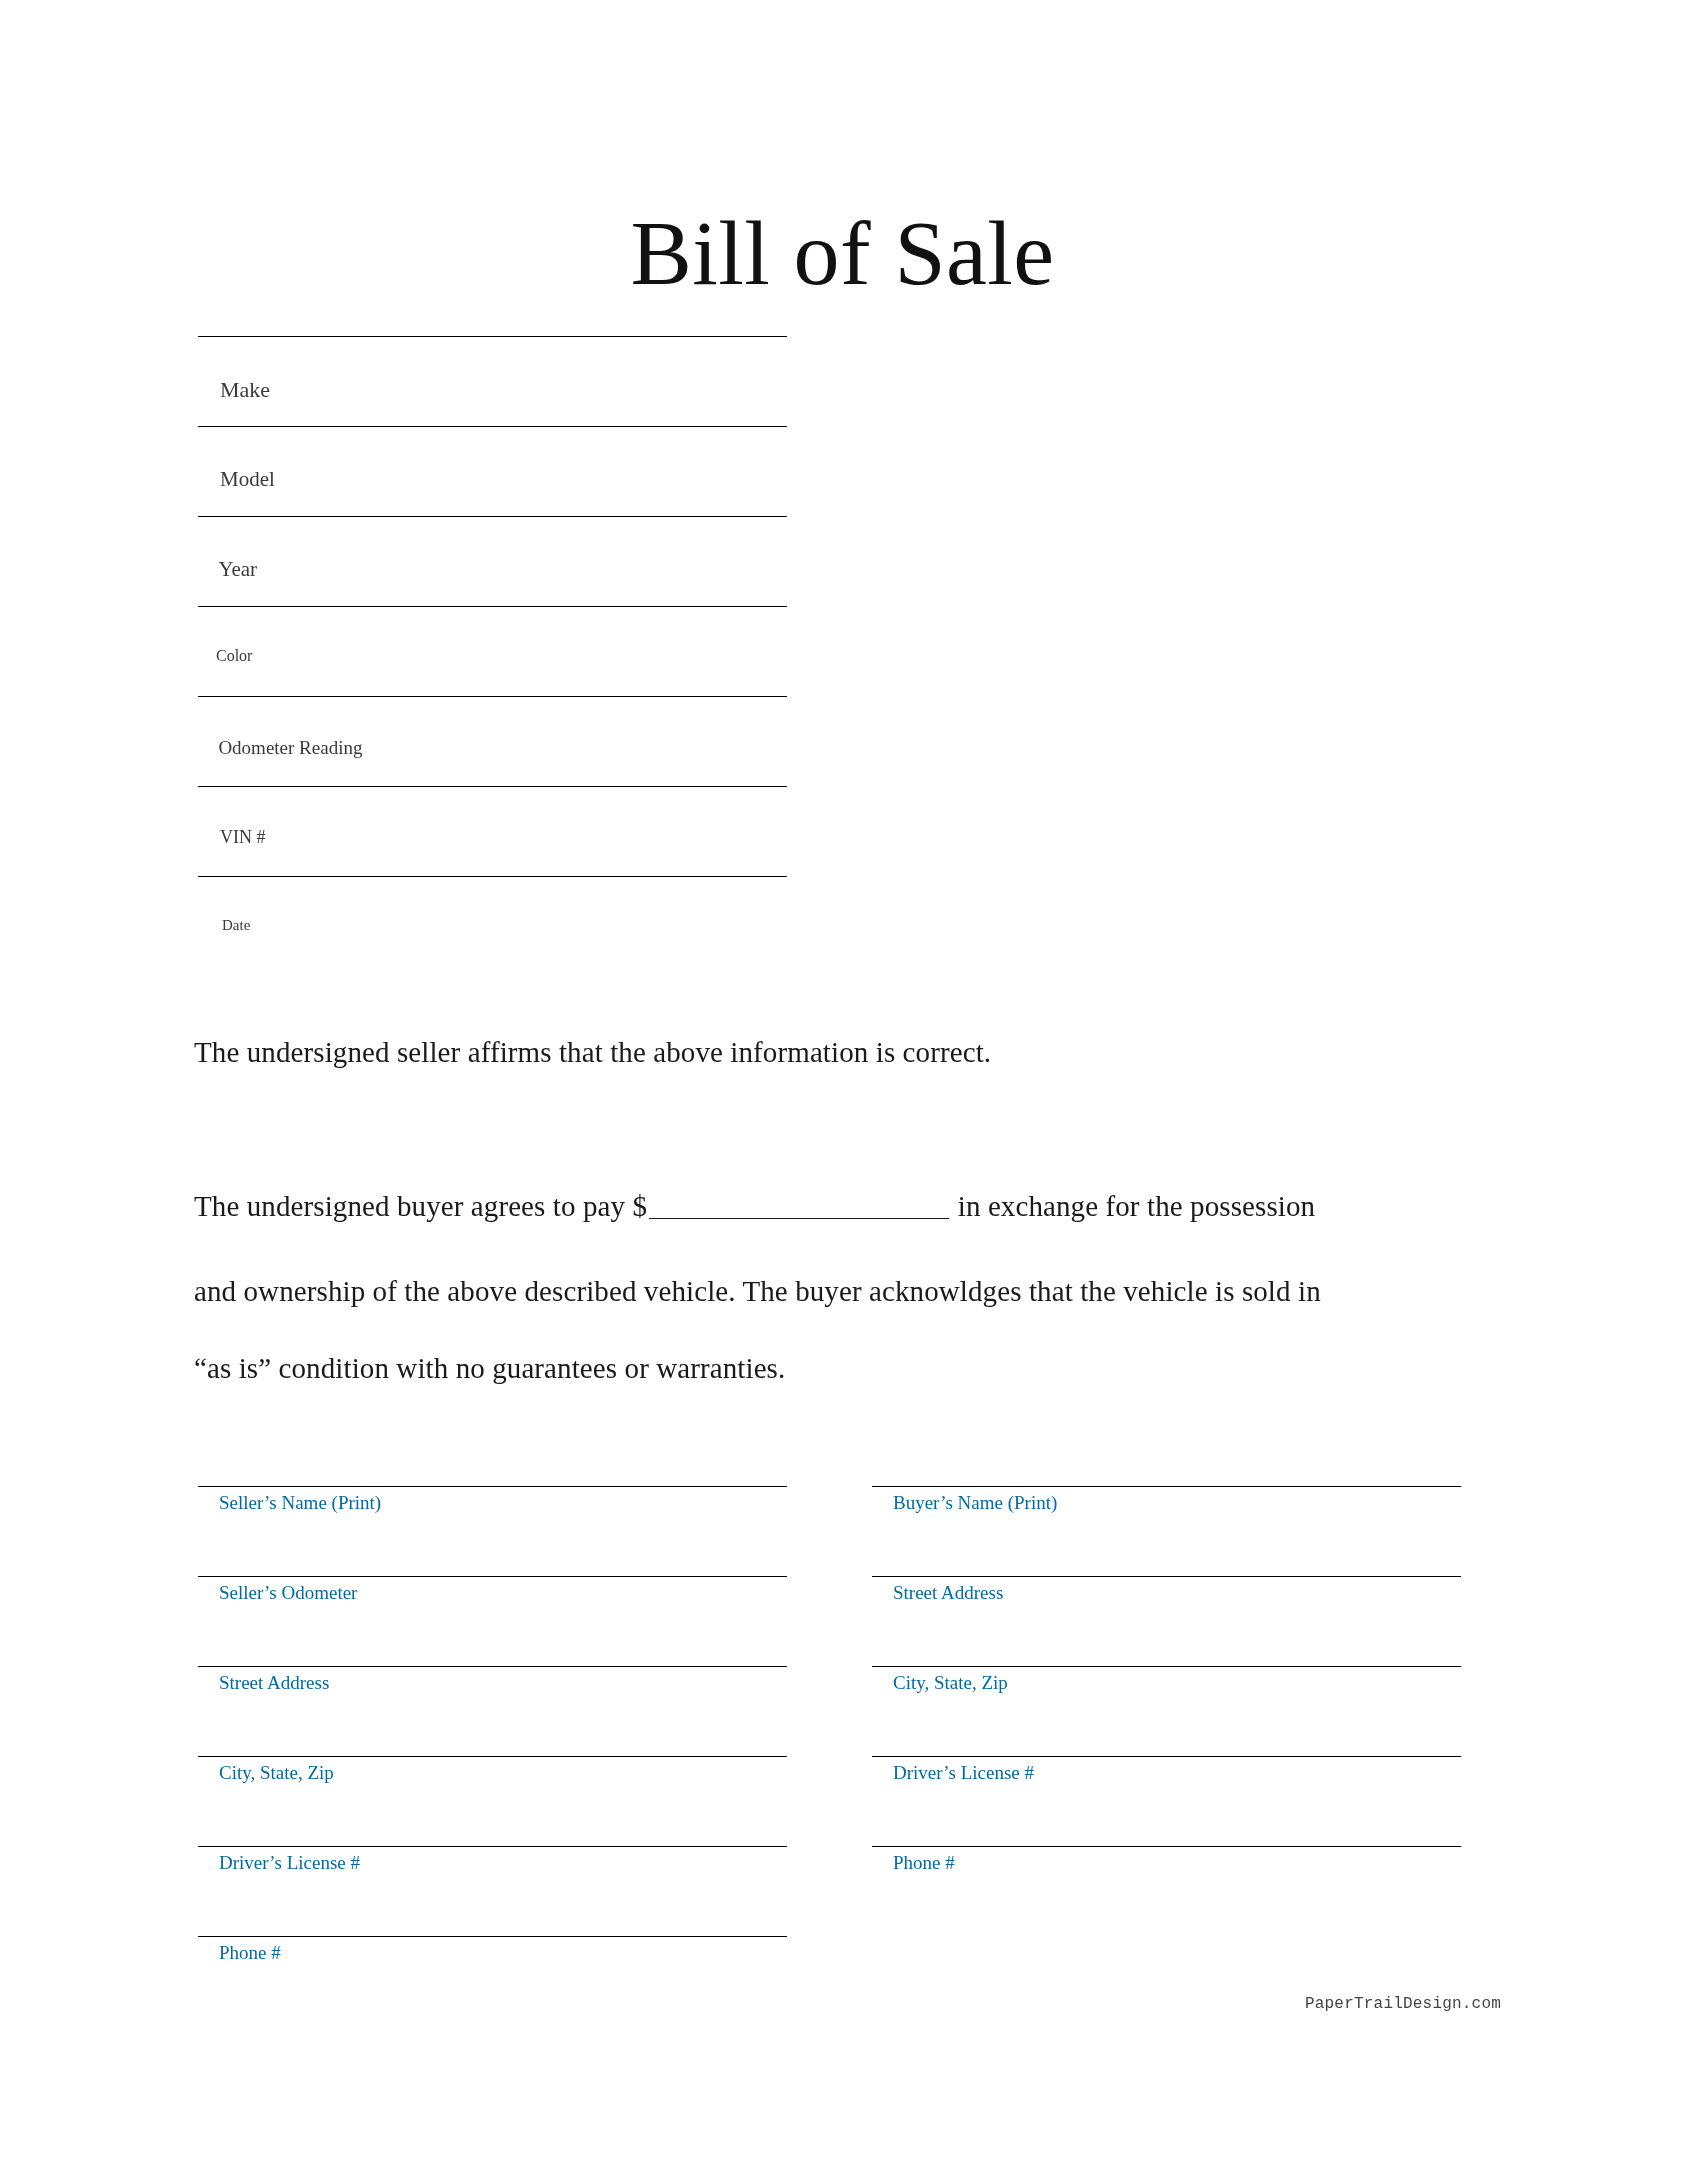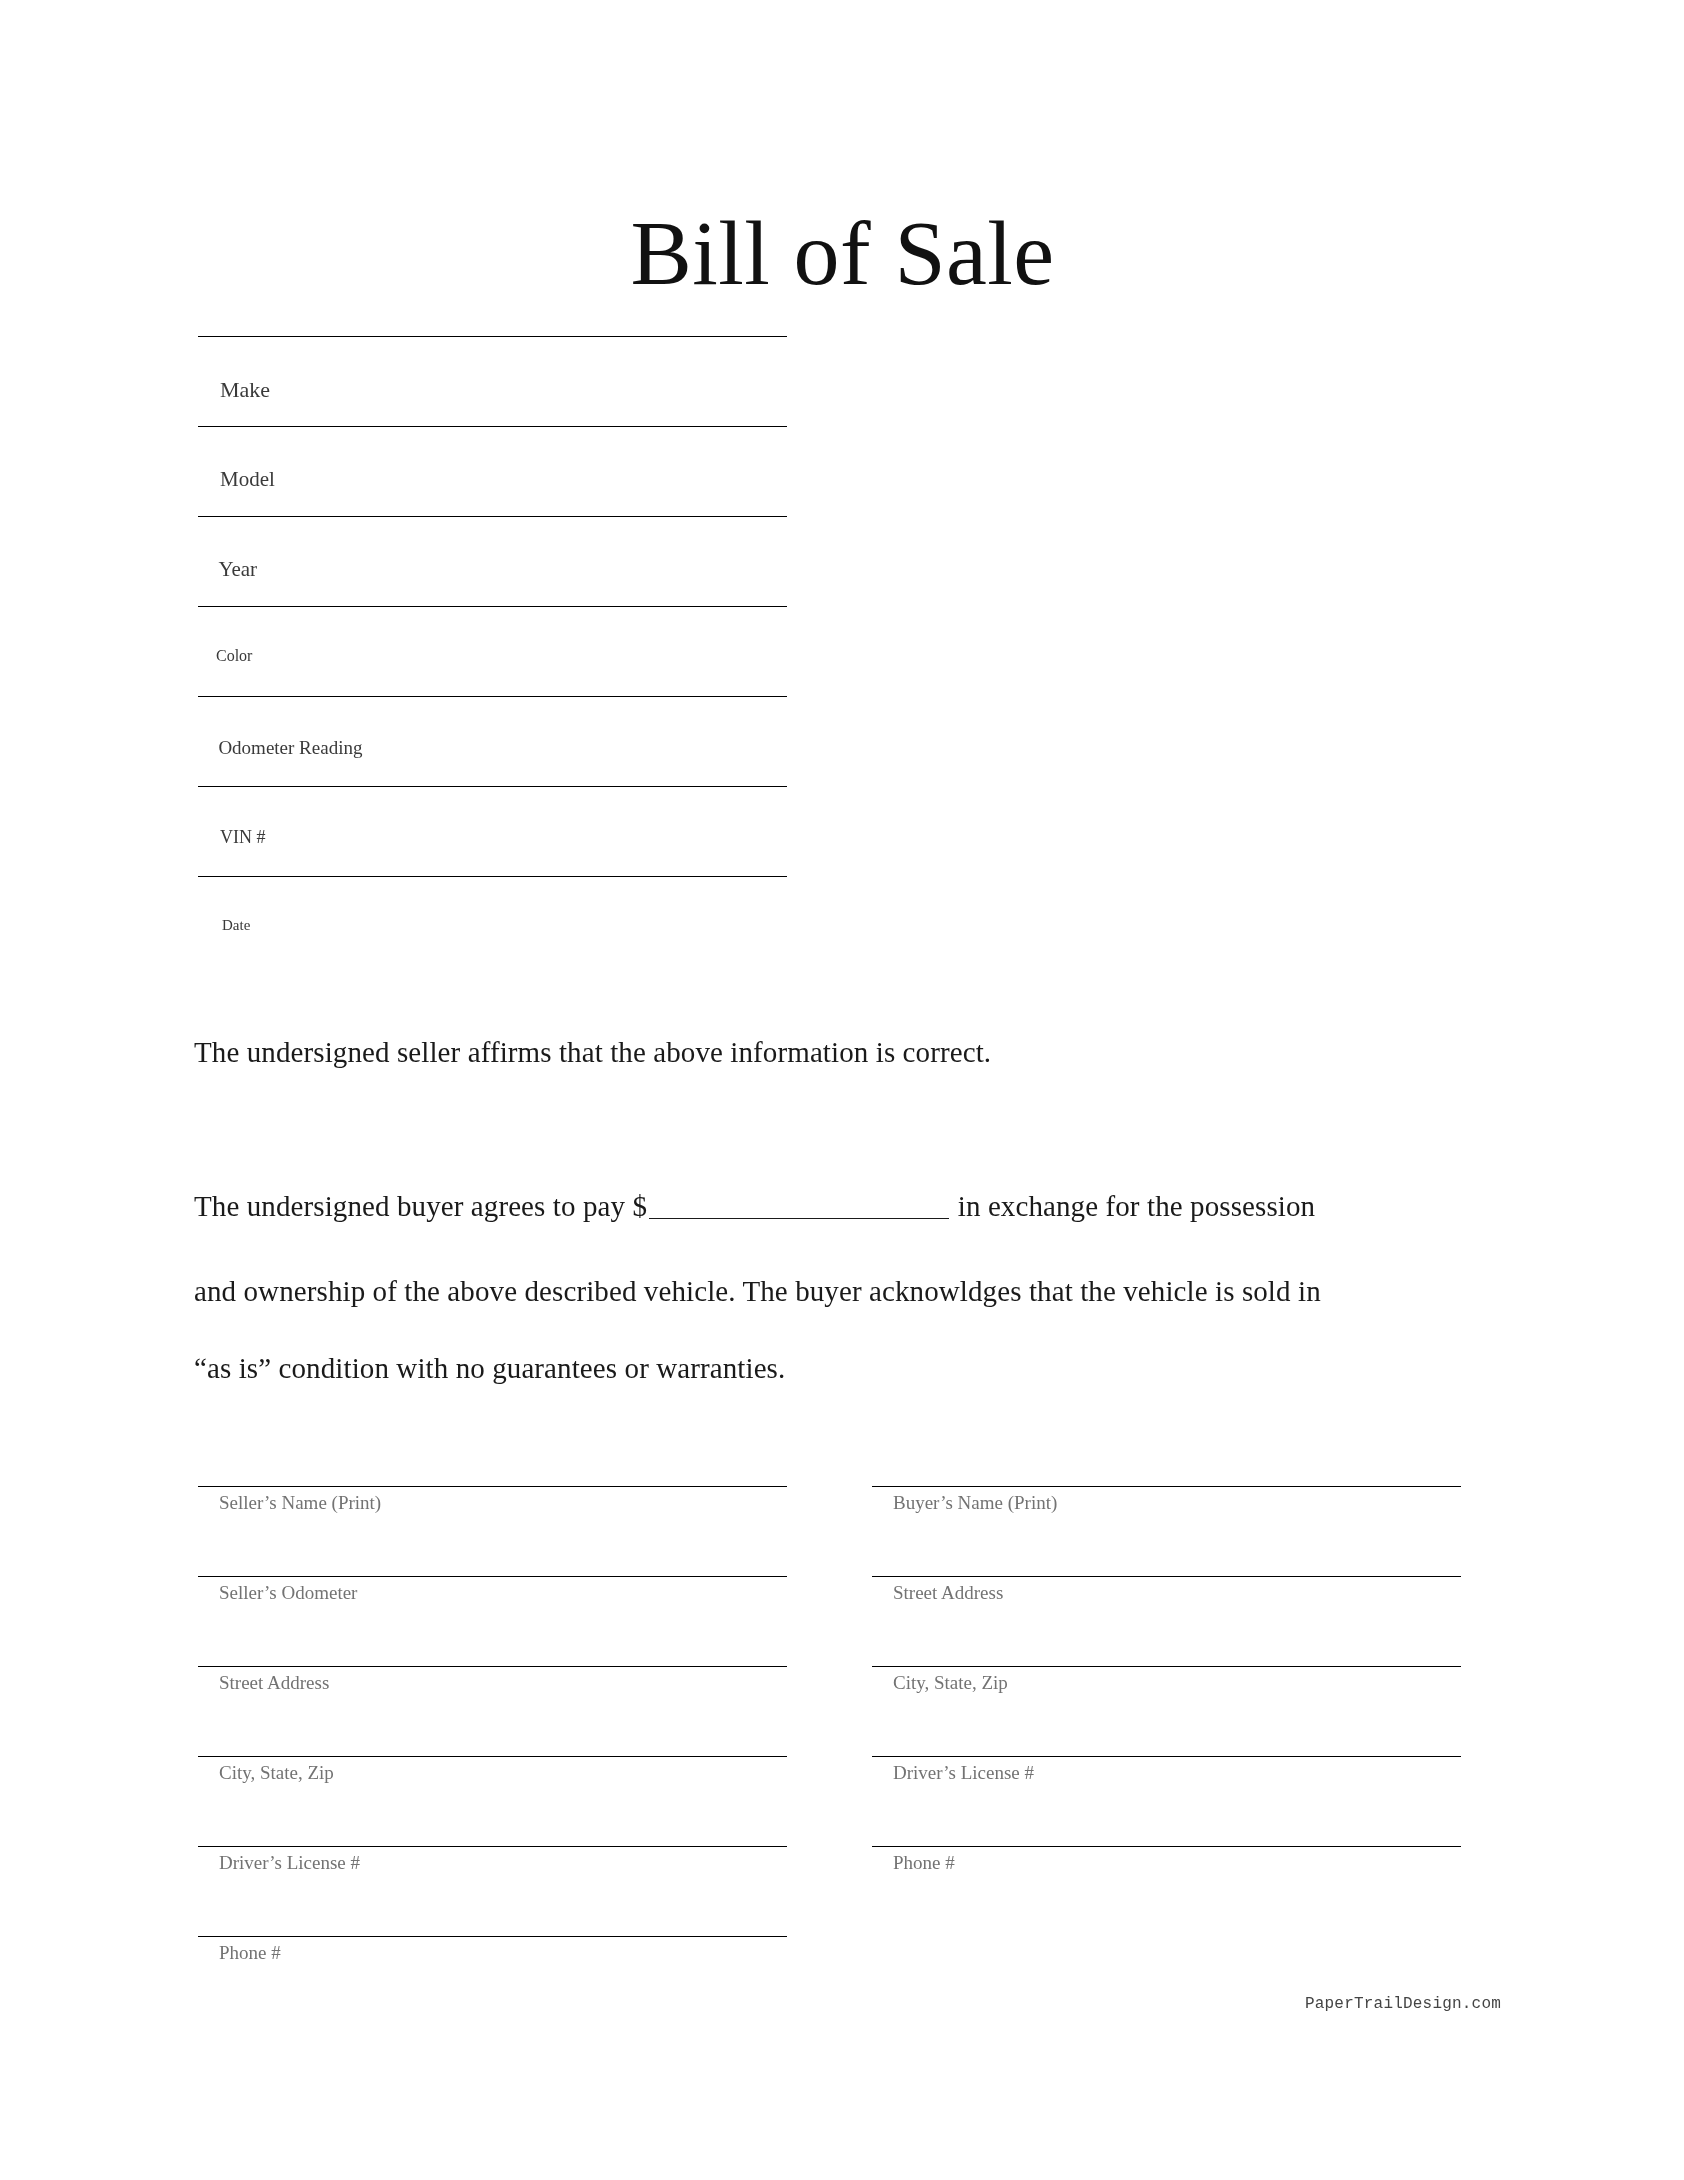--- a/index.html
+++ b/index.html
@@ -115,21 +115,21 @@
     left: 0;
     width: 589px;
     border-top: 1.9px solid #000000;
   }
   .sig-label {
     position: absolute;
     top: 6px;
     left: 21px;
     font-family: "Liberation Serif", serif;
     font-size: 19px;
-    color: #737373;
+    color: #0369a1;
     white-space: nowrap;
   }
 
   
   .footer-credit {
     position: absolute;
     top: 1995px;
     right: 184px;
     font-family: Liberation Mono, monospace;
     font-size: 16px;

